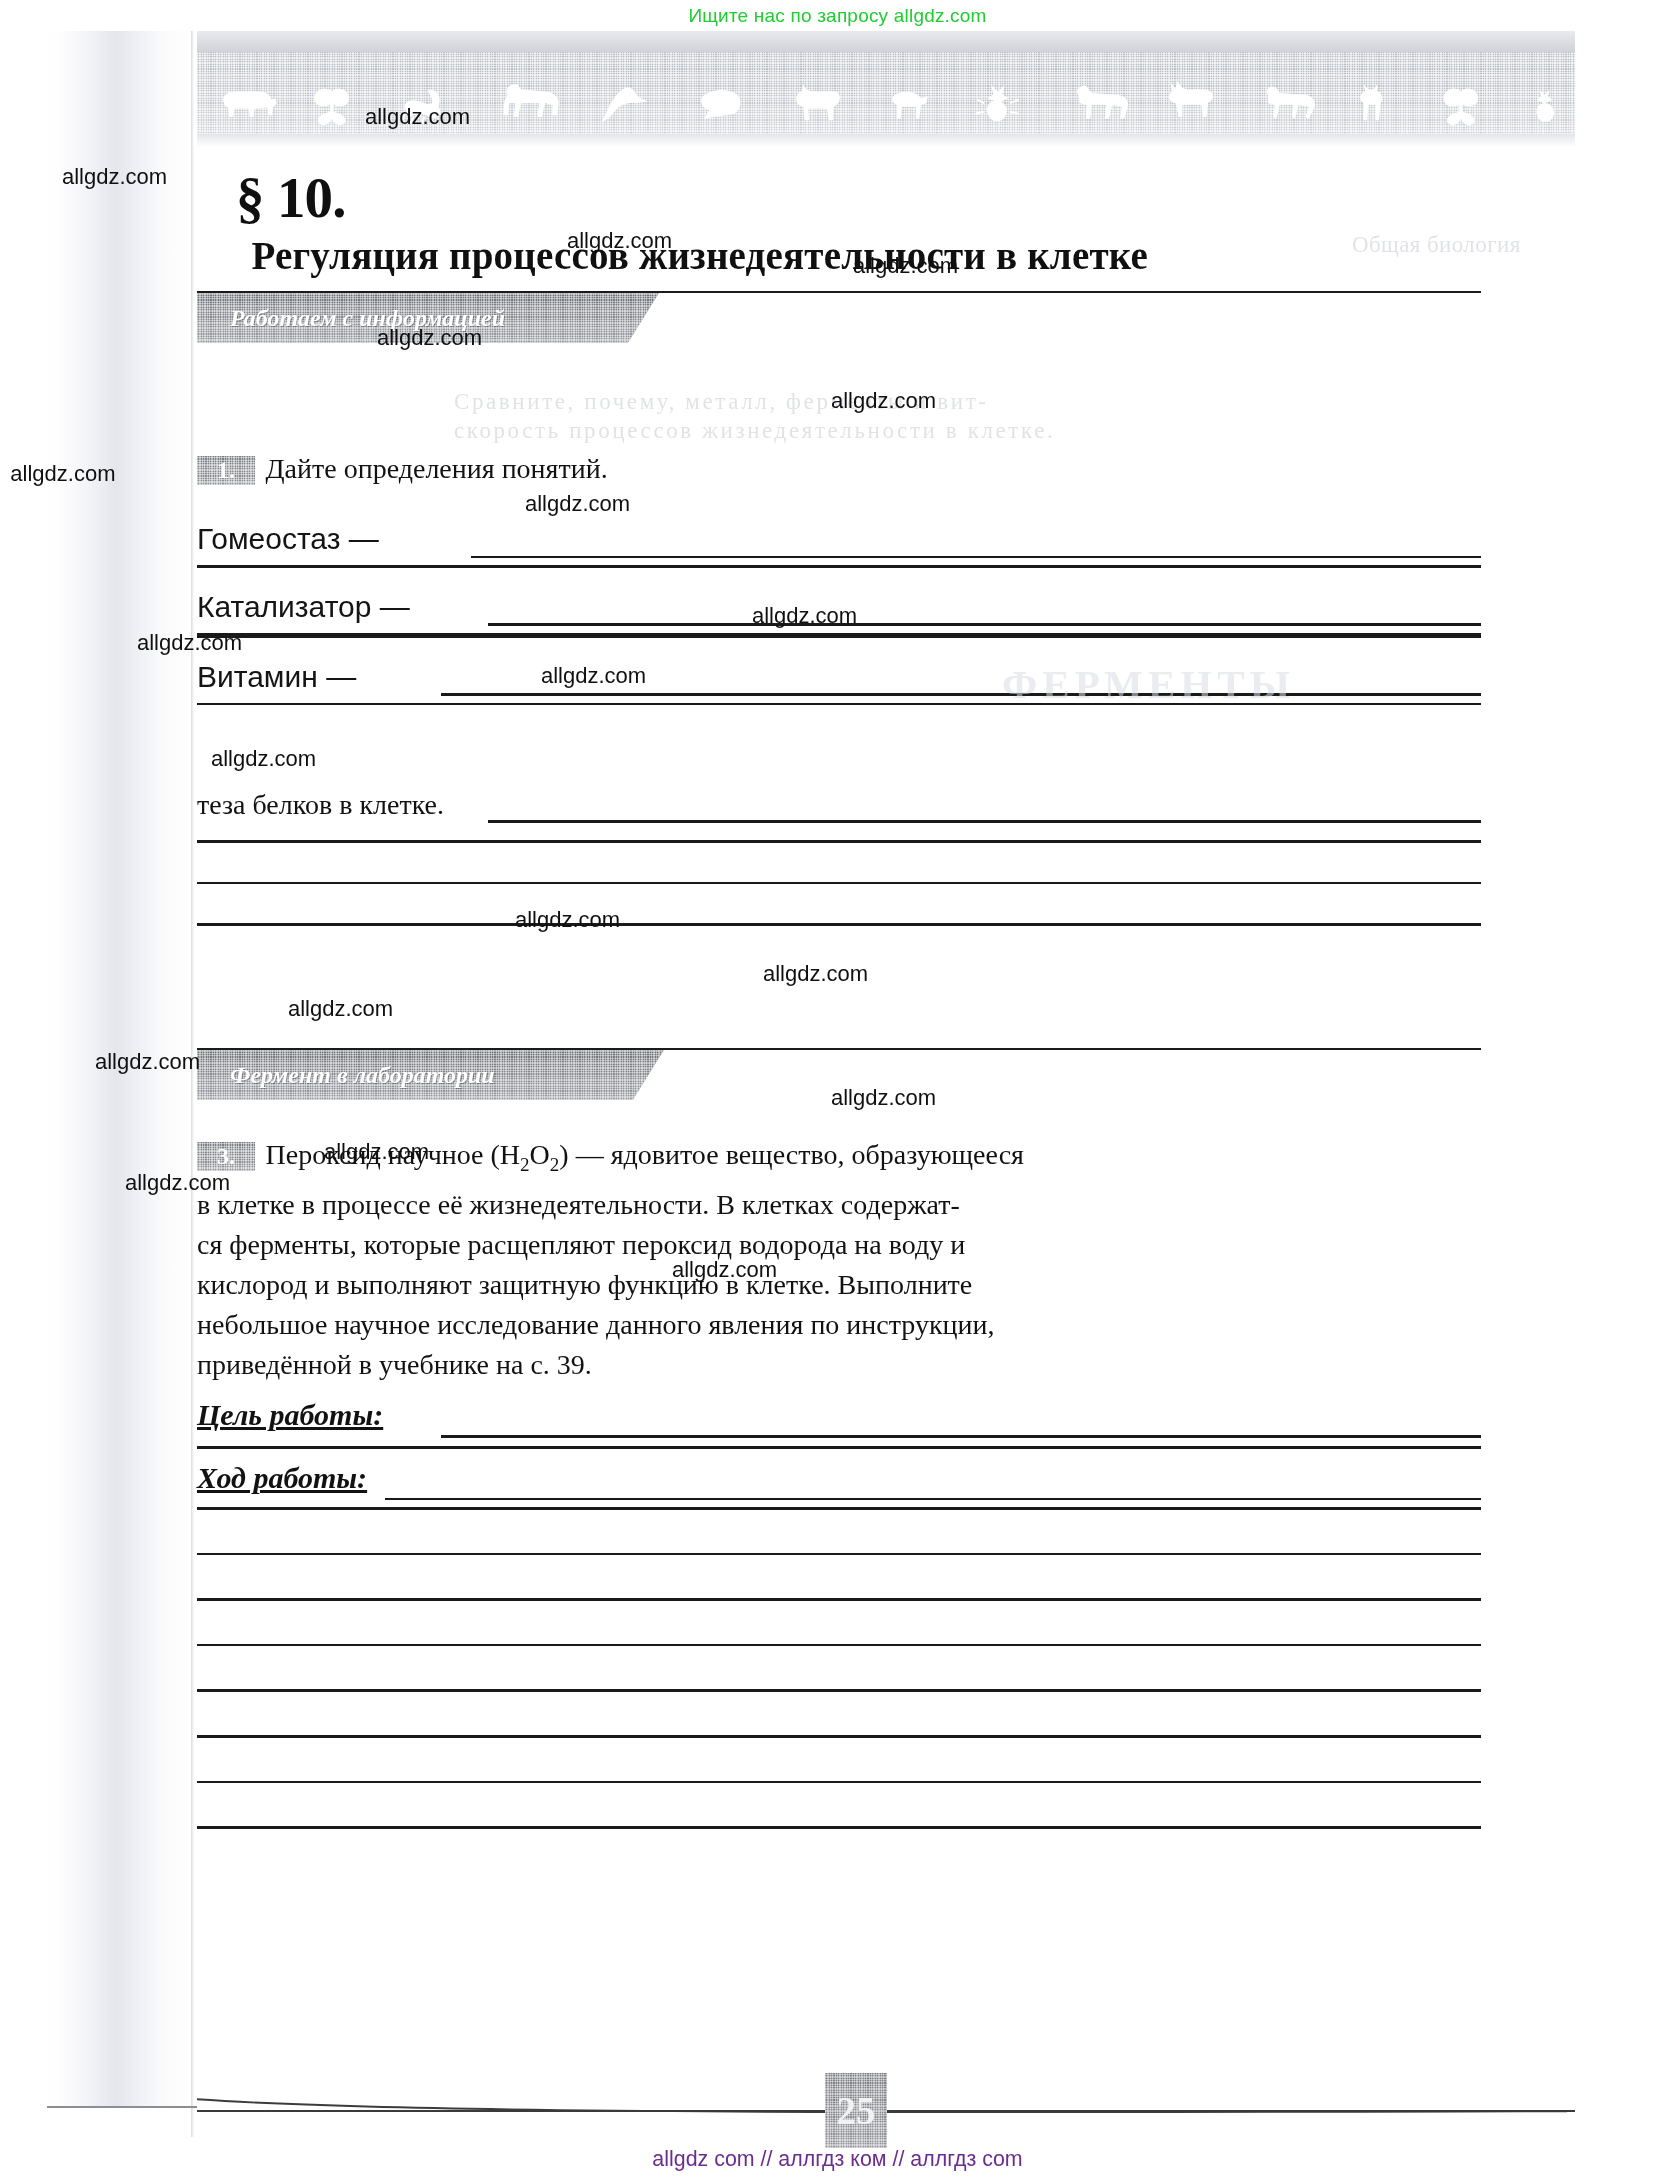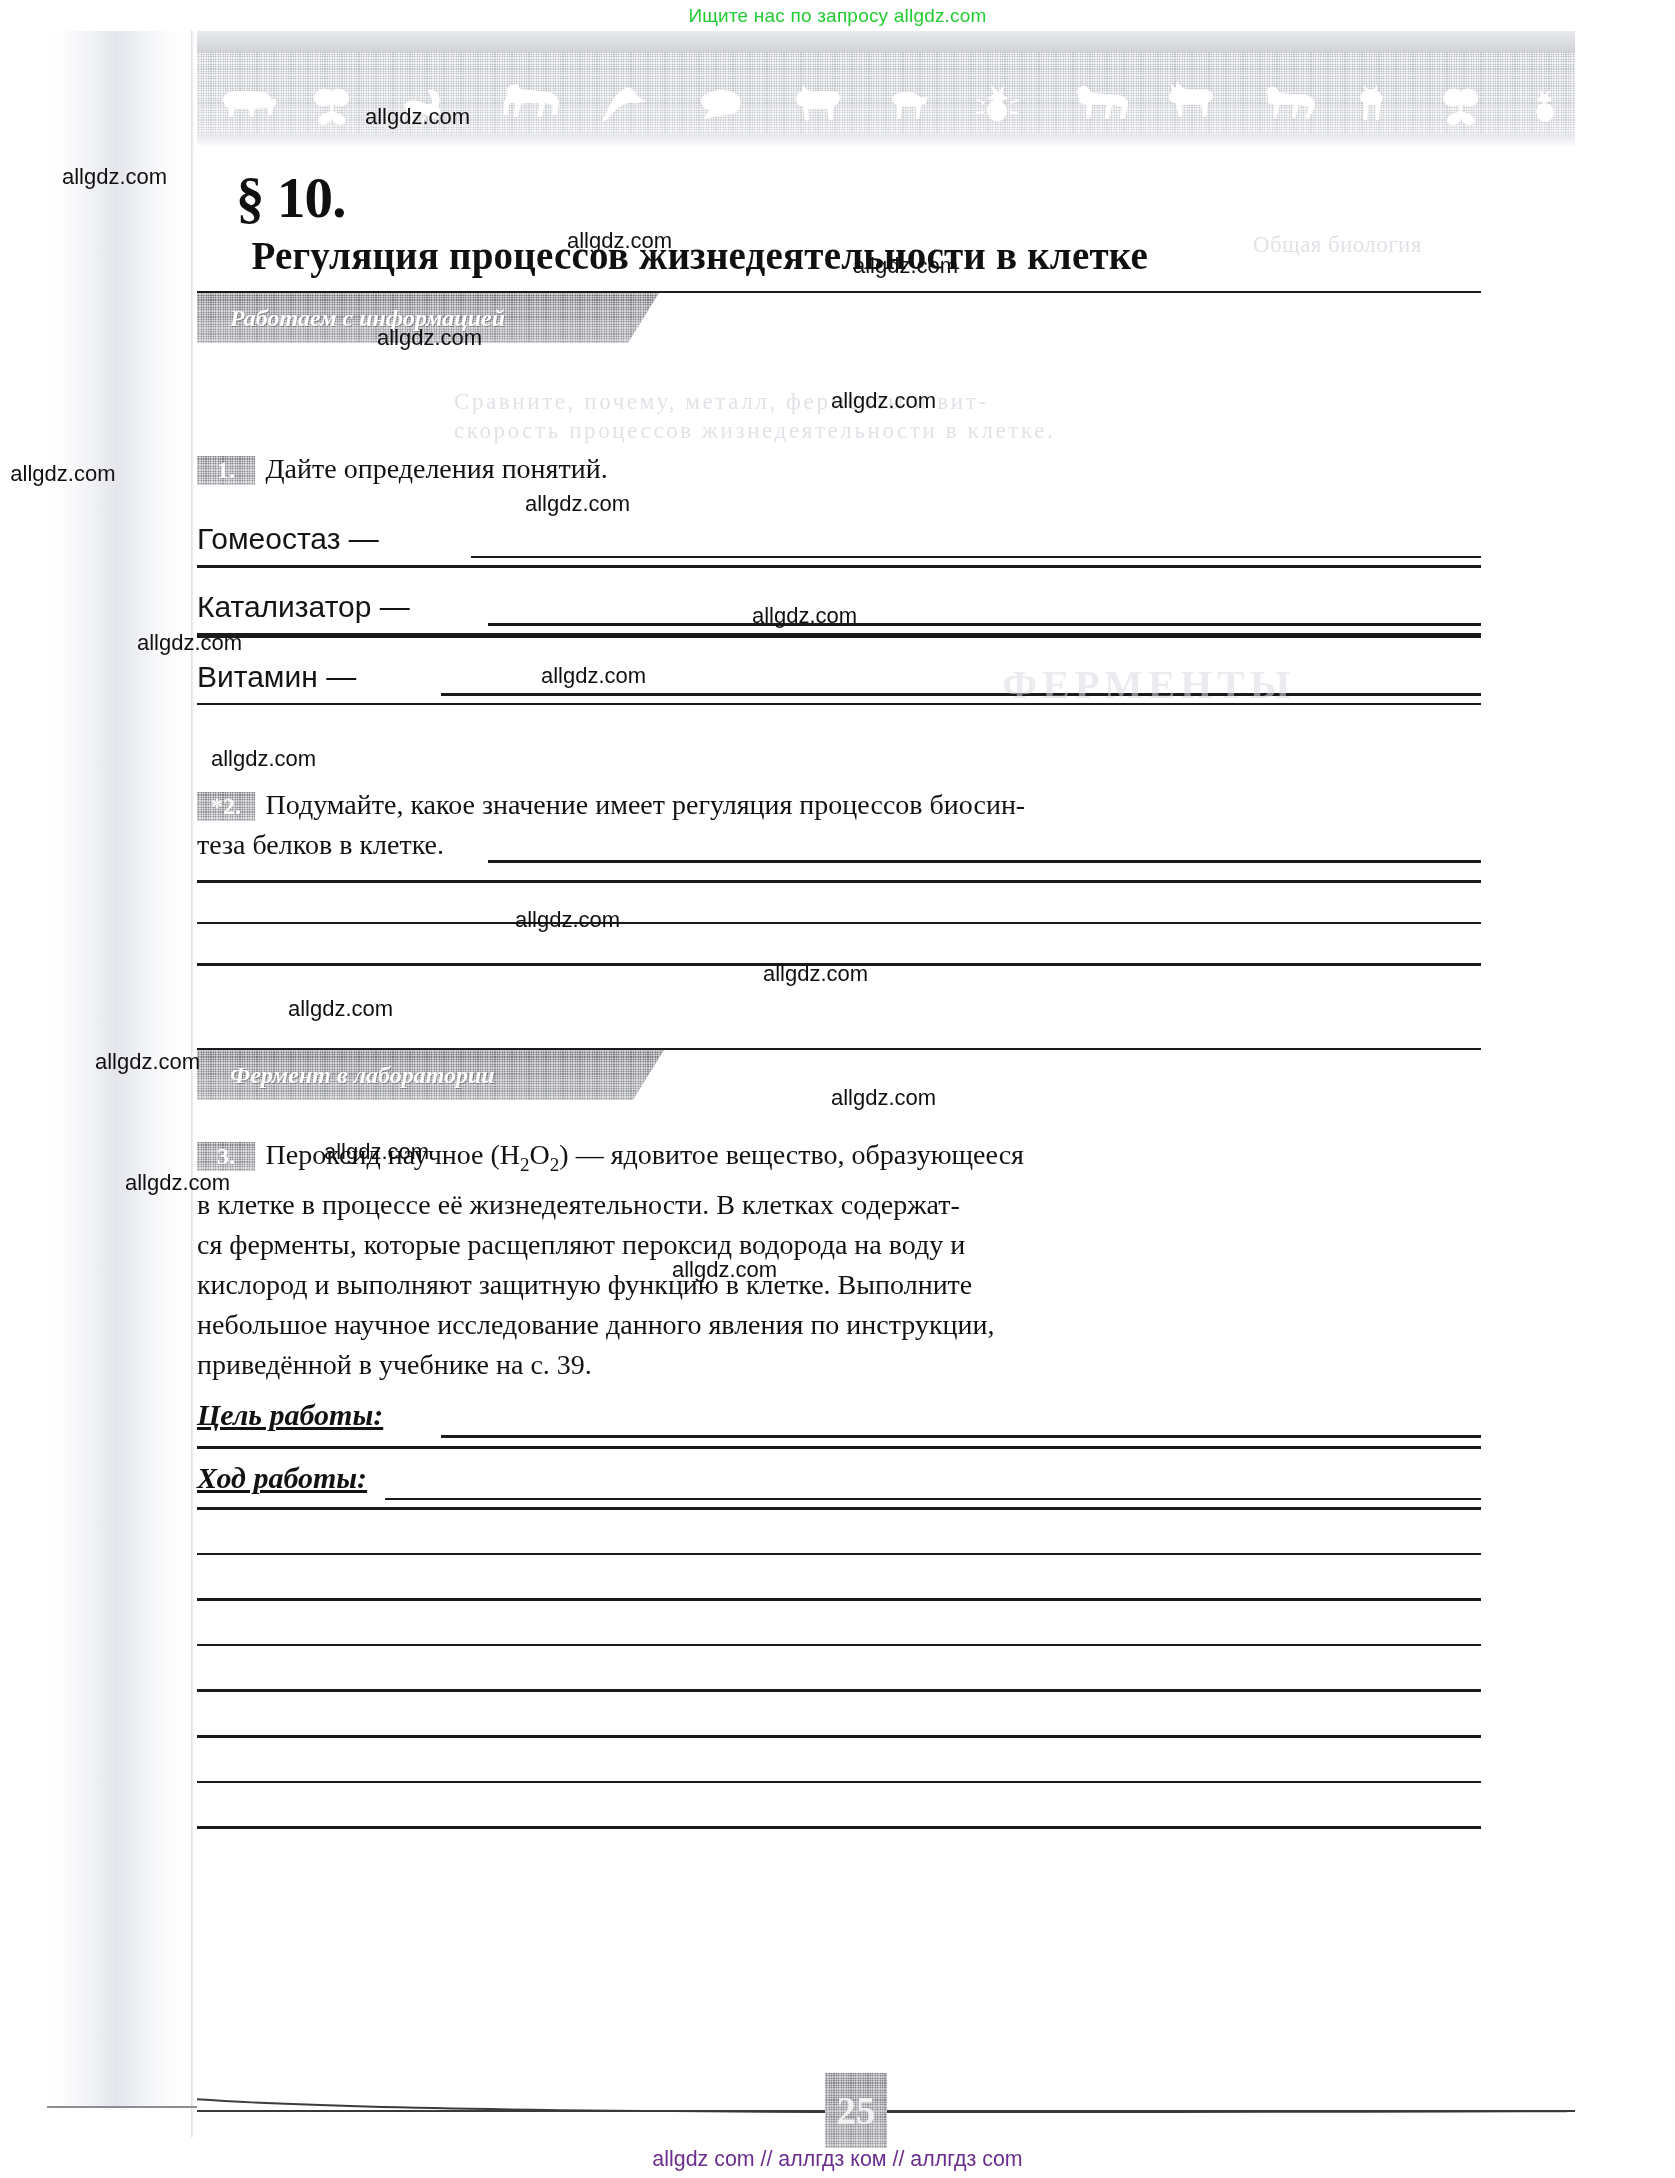--- a/index.html
+++ b/index.html
@@ -256,21 +256,21 @@
         <g transform="translate(1552,42)">
           <path d="M18 2 L20 10 L14 14 L24 18 C16 18,12 26,16 34 C20 42,30 42,34 34 C38 26,32 18,24 18 L34 14 L28 10 L30 2 L24 8 Z"></path>
         </g>
       </g>
     </svg>
   </div>
   <div class="band-bottom"></div>
 
   <div class="page">
 
-    <div class="ghost" style="left:1056px;top:81px;font-size:23px;text-align:right;">Общая биология</div>
+    <div class="ghost" style="left:1155px;top:81px;font-size:23px;text-align:right;">Общая биология</div>
     <div class="ghost" style="left:257px;top:238px;font-size:23px;letter-spacing:2.6px;">Сравните, почему, металл, ферменты и вит-</div>
     <div class="ghost" style="left:257px;top:267px;font-size:23px;letter-spacing:2.6px;">скорость процессов жизнедеятельности в клетке.</div>
     <div class="ghost" style="left:805px;top:509px;font-size:41px;font-weight:bold;letter-spacing:5.1px;color:#dadde4;">ФЕРМЕНТЫ</div>
 
     <div class="sec-wrap">
       <span class="sec-sign">§ 10.</span><span class="sec-title">Регуляция процессов жизнедеятельности в клетке</span>
     </div>
 
     <div style="position:absolute;left:0px;top:140px;width:1284px;">
       <div class="banner-rule"></div>
@@ -302,23 +302,20 @@
       <div class="fullline"></div>
 
       <div class="defrow">
         <span class="defterm">Витамин —</span>
         <span class="defline" style="width:1040px;"></span>
       </div>
       <div class="fullline"></div>
     </div>
 
     <div style="position:absolute;left:0px;top:634px;width:1284px;">
-      <div class="qtext">
-        <span class="badge">*2.</span><span>Подумайте, какое значение имеет регуляция процессов биосин-</span>
-      </div>
       <div class="qtext" style="position:relative;height:43px;">
         <span>теза белков в клетке.</span>
         <span class="defline" style="width:993px;bottom:5.1px;"></span>
       </div>
       <div class="fullline" style="margin-top:12px;"></div>
       <div style="height:39px;"></div>
       <div class="fullline"></div>
       <div style="height:39px;"></div>
       <div class="fullline"></div>
     </div>

